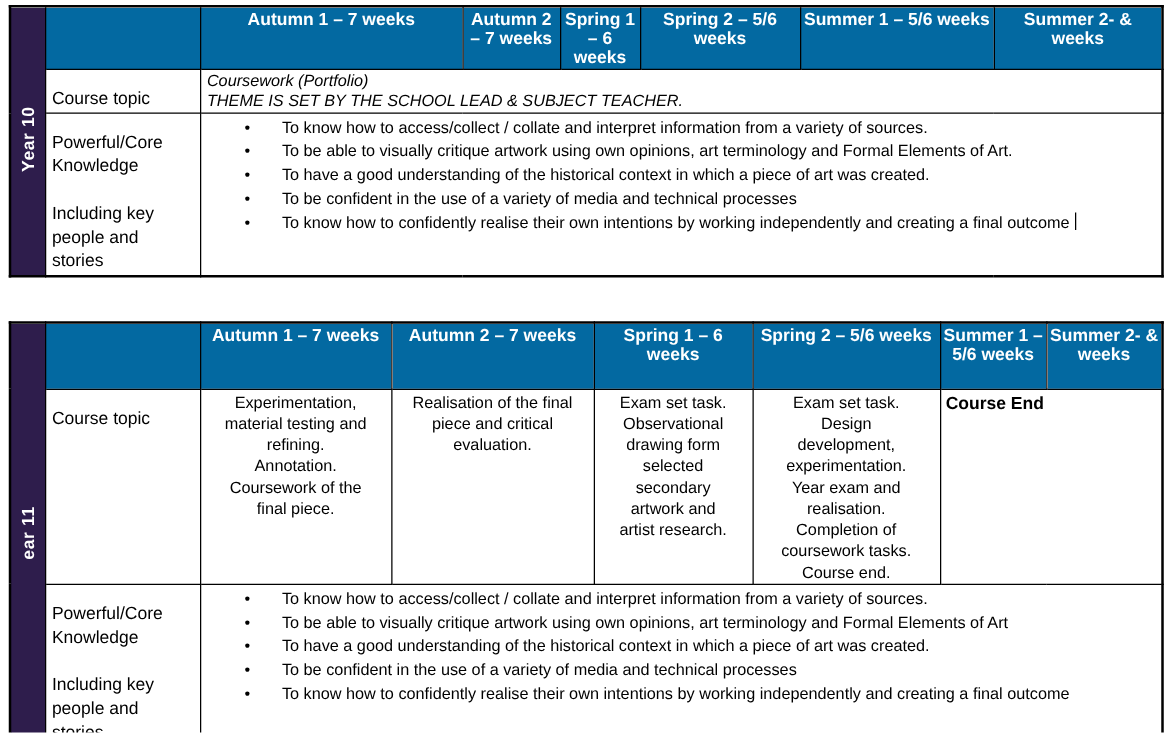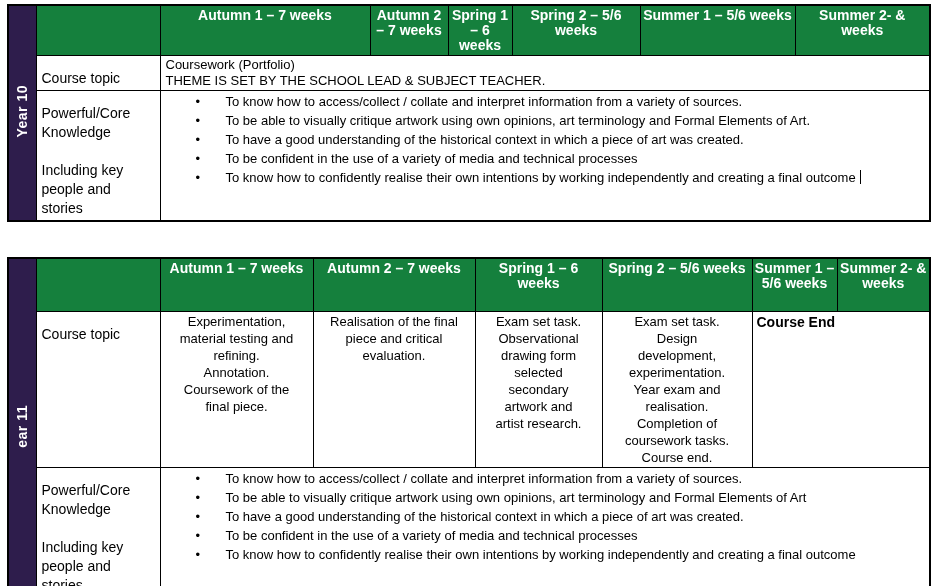--- a/index.html
+++ b/index.html
@@ -10,35 +10,35 @@
   }
   table.ytable{
     position:absolute;border-collapse:collapse;table-layout:fixed;
     width:922px;border:2px solid #000;
   }
   table.t1{left:7px;top:4px;}
   table.t2{left:7px;top:257px;}
   td{border:1px solid #000;vertical-align:top;box-sizing:border-box;
      padding:2px 5px;font-size:13px;overflow:hidden;}
   td.hdr{
-    background:#15803d;color:#fff;font-weight:bold;text-align:center;
+    background:#0369a1;color:#fff;font-weight:bold;text-align:center;
     font-size:14px;line-height:15px;padding:2px 2px;vertical-align:top;
   }
   td.ycol{
     background:#2E1D4C;text-align:center;vertical-align:middle;padding:0;
   }
   .vtext{
     writing-mode:vertical-rl;transform:rotate(180deg);
     color:#fff;font-weight:bold;font-size:14px;white-space:nowrap;
     letter-spacing:.5px;
   }
   td.lbl{font-weight:normal;font-size:14px;line-height:19px;padding-top:13px;}
   .sp{height:19px;}
   td.bodycell{padding:1px 5px;}
-  .ctline{line-height:16px;}
+  .ctline{line-height:16px;font-style:italic;}
   .bullets{padding-top:4px;}
   .bullet{line-height:19px;text-indent:30px;}
   .bullet::before{content:"\2022";display:inline-block;width:30px;text-indent:0;}
   .bullet > span{text-indent:0;}
   td.center-cell{text-align:center;padding:1px 3px;}
   .ln{line-height:17px;}
   td.course-end{font-weight:bold;font-size:14px;padding:2px 4px;}
   .caret{
     display:inline-block;width:1px;height:14px;background:#000;
     margin-left:4px;vertical-align:-2px;

